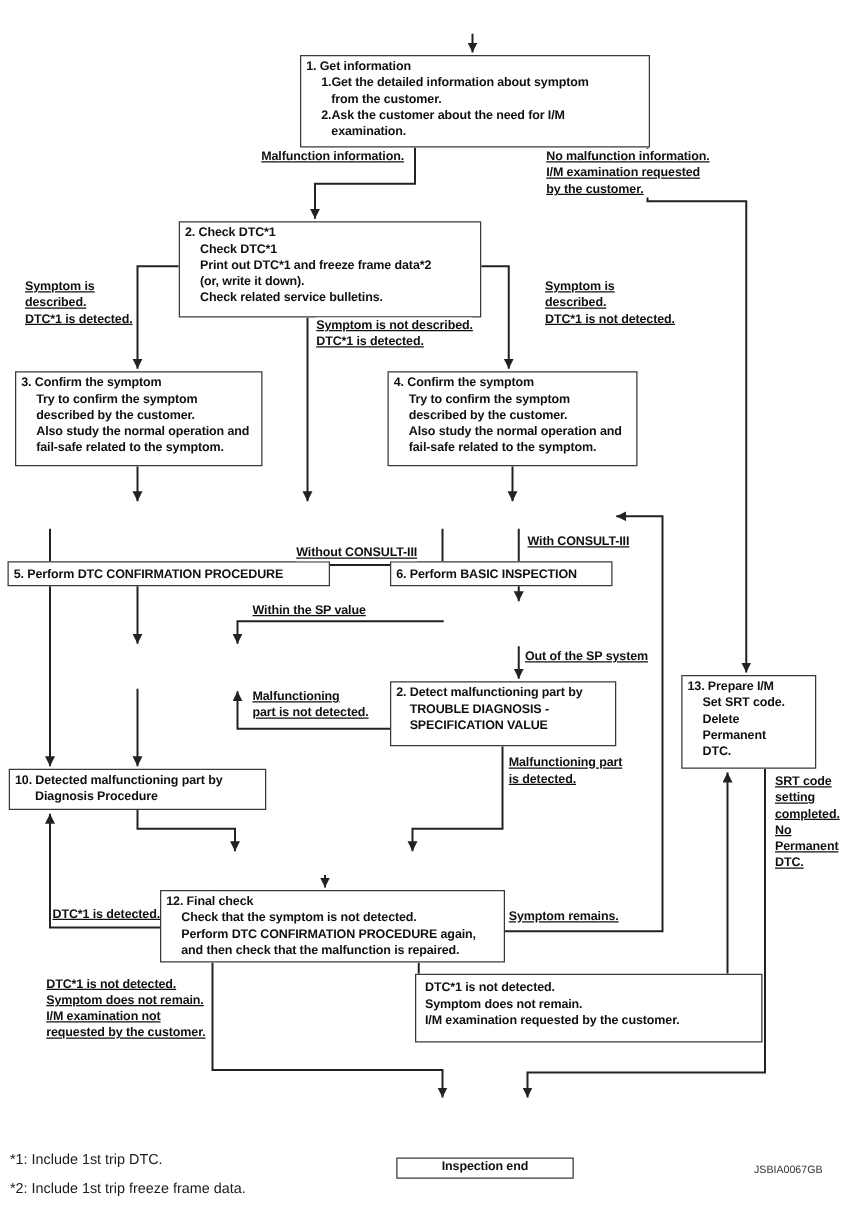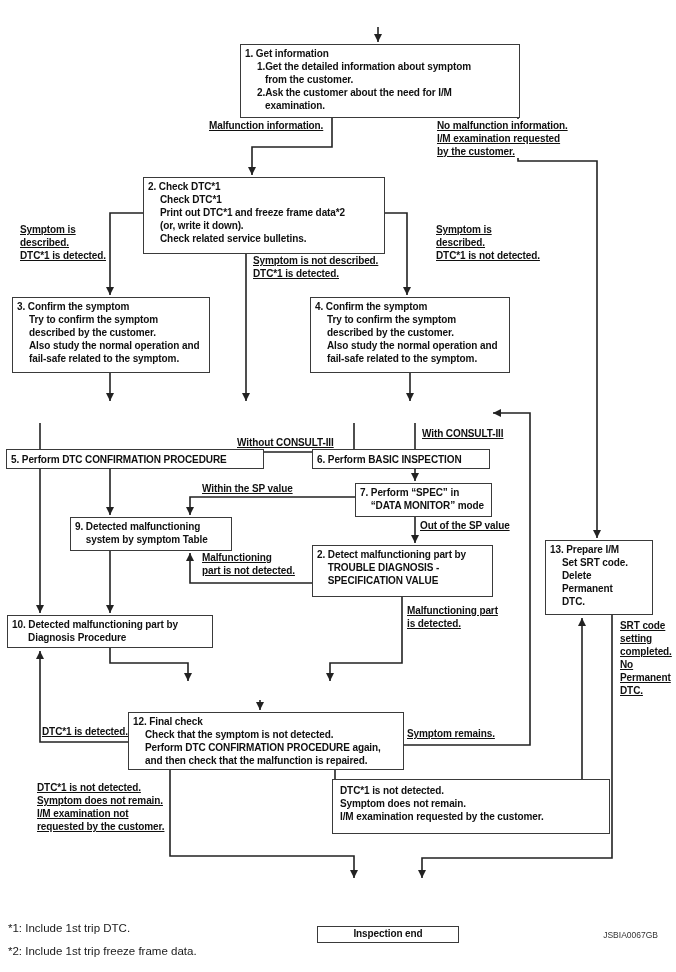--- a/index.html
+++ b/index.html
@@ -92,29 +92,21 @@
   </div>
 
   <div class="box bar" style="left:6px;top:403px;width:258px;height:20px;">
     <div class="t">5. Perform DTC CONFIRMATION PROCEDURE</div>
   </div>
 
   <div class="box bar" style="left:312px;top:403px;width:178px;height:20px;">
     <div class="t">6. Perform BASIC INSPECTION</div>
   </div>
 
-  <div class="box" style="left:355px;top:483px;width:137px;height:34px;">
-    <div class="t">7. Perform “SPEC” in
-    “DATA MONITOR” mode</div>
-  </div>
 
-  <div class="box" style="left:70px;top:517px;width:162px;height:34px;">
-    <div class="t">9. Detected malfunctioning
-    system by symptom Table</div>
-  </div>
 
   <div class="box" style="left:312px;top:545px;width:181px;height:52px;">
     <div class="t">2. Detect malfunctioning part by
     TROUBLE DIAGNOSIS -
     SPECIFICATION VALUE</div>
   </div>
 
   <div class="box" style="left:545px;top:540px;width:108px;height:75px;">
     <div class="t">13. Prepare I/M</div>
     <div class="b">Set SRT code.
@@ -157,21 +149,21 @@
 described.
 DTC*1 is detected.</div>
   <div class="lbl" style="left:253px;top:254px;">Symptom is not described.
 DTC*1 is detected.</div>
   <div class="lbl" style="left:436px;top:223px;">Symptom is
 described.
 DTC*1 is not detected.</div>
   <div class="lbl" style="left:237px;top:436px;">Without CONSULT-III</div>
   <div class="lbl" style="left:422px;top:427px;">With CONSULT-III</div>
   <div class="lbl" style="left:202px;top:482px;">Within the SP value</div>
-  <div class="lbl" style="left:420px;top:519px;">Out of the SP value</div>
+  <div class="lbl" style="left:420px;top:519px;">Out of the SP system</div>
   <div class="lbl" style="left:202px;top:551px;">Malfunctioning
 part is not detected.</div>
   <div class="lbl" style="left:407px;top:604px;">Malfunctioning part
 is detected.</div>
   <div class="lbl" style="left:620px;top:619px;">SRT code
 setting
 completed.
 No
 Permanent
 DTC.</div>

